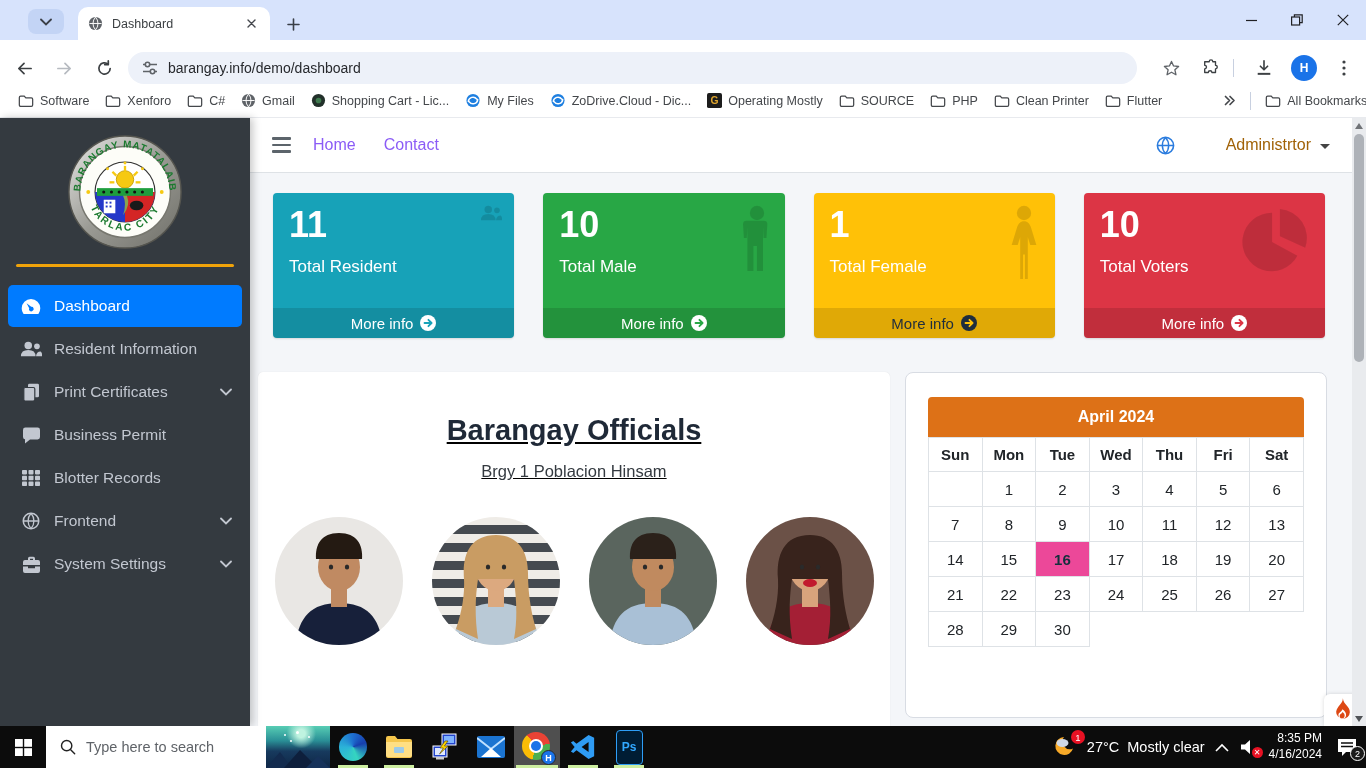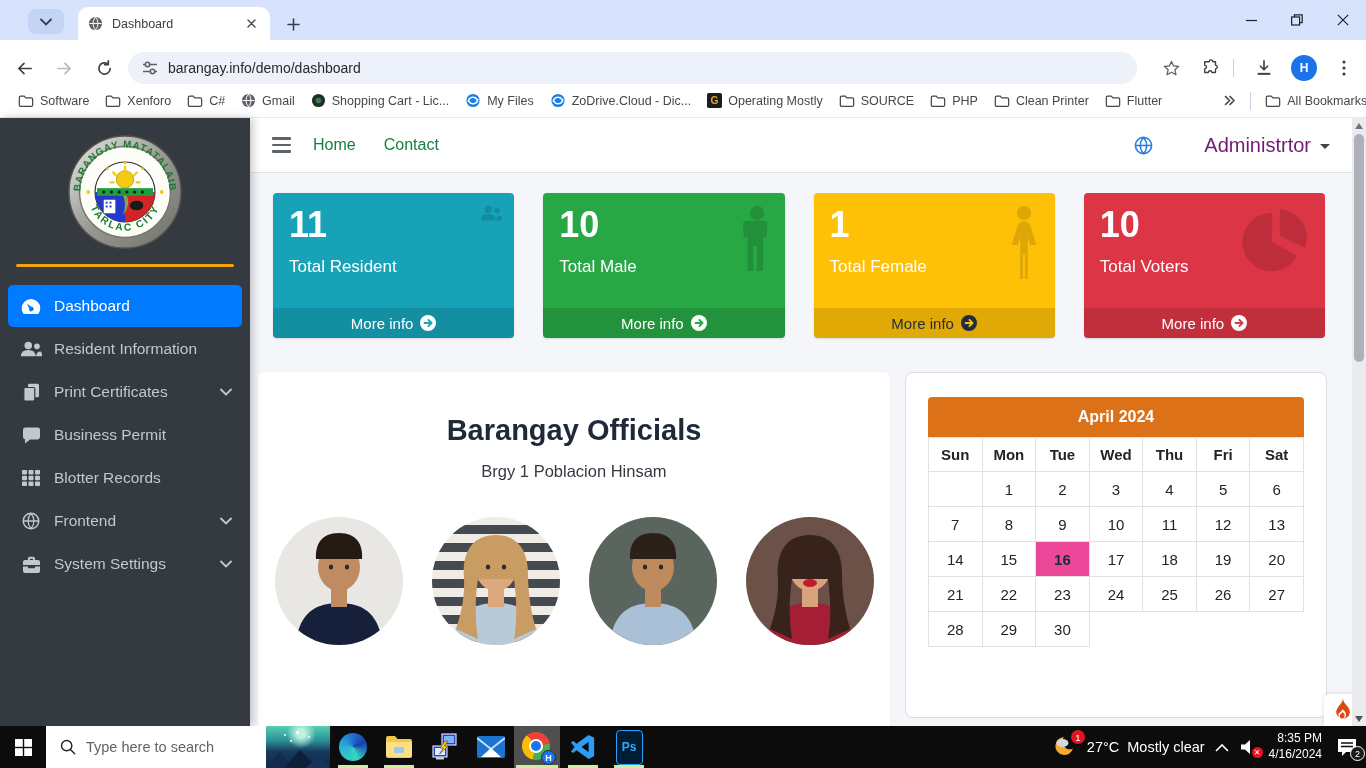--- a/index.html
+++ b/index.html
@@ -44,39 +44,39 @@
   .menu-item .mi-label { font-size:15.5px; flex:1; }
   .menu-item.active { background:#007bff; color:#fff; }
   .menu-item.active svg { fill:#fff; }
   .menu-item .mi-chev svg { fill:#c2c7d0; }
 
   
   .main { position:absolute; left:250px; top:0; width:1102px; height:608px; overflow:hidden; }
   .app-navbar { height:55px; background:#fff; border-bottom:1px solid #dee2e6; display:flex; align-items:center; padding:0 22px; }
   .hamburger { display:flex; flex-direction:column; gap:4px; cursor:pointer; margin-right:22px; }
   .hamburger span { display:block; width:19px; height:2.5px; background:#5c646b; border-radius:1px; }
-  .nav-link { font-size:16px; color:#15803d; margin-right:28px; cursor:pointer; }
+  .nav-link { font-size:16px; color:#8b5cf6; margin-right:28px; cursor:pointer; }
   .nav-right { margin-left:auto; display:flex; align-items:center; gap:9px; cursor:pointer; }
-  .admin-label { font-size:20px; color:#701a75;margin-left:42px; }
+  .admin-label { font-size:16px; color:#a16207;margin-left:42px; }
   .caret-down { width:0; height:0; border-left:5px solid transparent; border-right:5px solid transparent; border-top:5px solid #444; margin-top:2px; }
 
   
   .cards { display:flex; gap:29px; margin:20px 27px 0 23px; }
   .small-box { flex:1; height:145px; border-radius:4px; position:relative; color:#fff; overflow:hidden; box-shadow:0 1px 2px rgba(0,0,0,.12); cursor:pointer; }
   .sb-body { padding:12px 16px; position:relative; height:115px; }
   .sb-value { font-size:36px; font-weight:bold; line-height:1.1; }
   .sb-label { font-size:17px; margin-top:12px; }
   .sb-icon { position:absolute; right:12px; top:12px; opacity:.9; }
   .sb-icon svg { fill:rgba(0,0,0,.15); }
   .sb-footer { position:absolute; bottom:0; left:0; right:0; height:30px; background:rgba(0,0,0,.12); display:flex; align-items:center; justify-content:center; gap:7px; font-size:15px; }
   .sb-footer.dark { color:#1f2d3d; }
 
   
   .lower { display:flex; align-items:flex-start; margin:34px 25px 0 8px; }
-  .officials { width:632px; background:#fff; border-radius:5px; min-height:385px; box-shadow:0 0 1px rgba(0,0,0,.12); text-align:center; padding-top:42px; }
+  .officials { width:632px; background:#fff; border-radius:5px; min-height:385px; box-shadow:0 0 1px rgba(0,0,0,.12); text-align:center; padding-top:42px;text-decoration:underline; }
   .officials h2 { font-size:29px; font-weight:600; color:#1f2937; }
   .officials .subtitle { font-size:16.5px; color:#343a40; margin-top:15px; }
   .photos { display:flex; justify-content:center; gap:29px; margin-top:36px; }
   .photo { width:128px; height:128px; border-radius:50%; overflow:hidden; flex:0 0 auto; }
 
   .cal-panel { width:422px; margin-left:15px; background:#fff; border:1px solid #d8dce3; border-radius:8px; height:346px; padding:24px 22px; position:relative; }
   .cal-header { height:40px; border-radius:4px 4px 0 0; display:flex; align-items:center; justify-content:center; color:#fff; font-weight:bold; font-size:16px; }
   .cal-table { width:100%; border-collapse:collapse; table-layout:fixed; }
   .cal-table th { border:1px solid #dee2e6; height:34px; font-size:15px; color:#212529; }
   .cal-table td { border:1px solid #dee2e6; height:35px; text-align:center; font-size:15px; color:#212529; cursor:pointer; }

